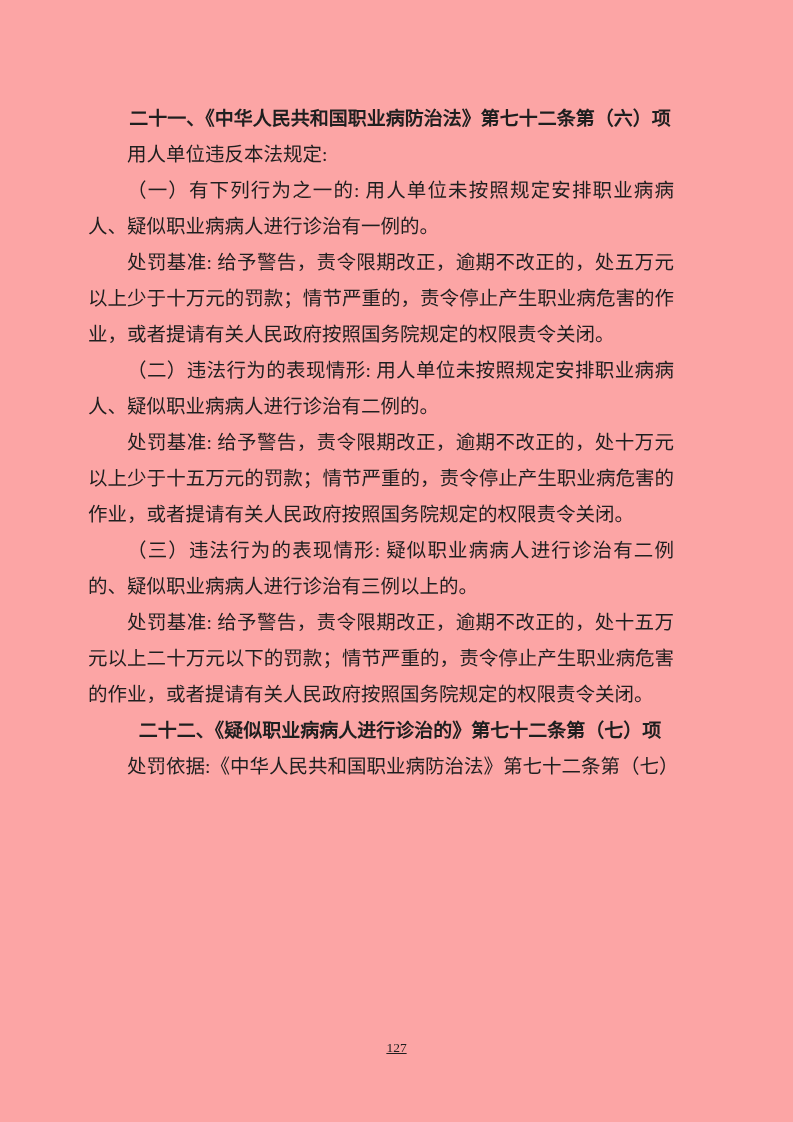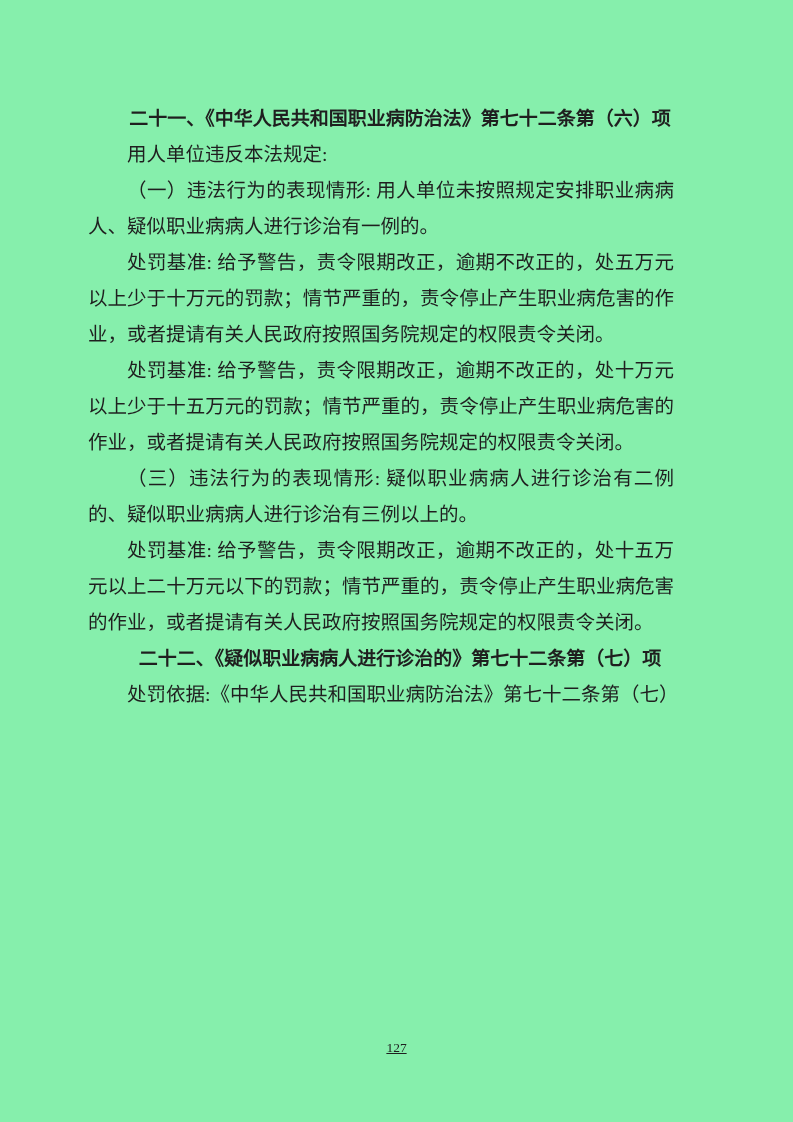--- a/index.html
+++ b/index.html
@@ -4,21 +4,21 @@
 <style>
   html, body {
     margin: 0;
     padding: 0;
     background: #ffffff;
   }
   .page {
     position: relative;
     width: 793px;
     height: 1122px;
-    background: #86efac;
+    background: #fca5a5;
     overflow: hidden;
     color: #1f1f1f;
     font-family: "Liberation Serif", "DejaVu Serif", serif;
   }
   .doc {
     position: absolute;
     left: 88px;
     top: 101px;
     width: 586px;
   }
@@ -50,22 +50,23 @@
     text-decoration: underline;
   }
 </style>
 </head>
 <body>
 
 <div class="page">
   <div class="doc">
     <p class="blk heading">二十一、《中华人民共和国职业病防治法》第七十二条第（六）项</p>
     <p class="blk">用人单位违反本法规定:</p>
-    <p class="blk">（一）违法行为的表现情形: 用人单位未按照规定安排职业病病人、疑似职业病病人进行诊治有一例的。</p>
+    <p class="blk">（一）有下列行为之一的: 用人单位未按照规定安排职业病病人、疑似职业病病人进行诊治有一例的。</p>
     <p class="blk">处罚基准: 给予警告，责令限期改正，逾期不改正的，处五万元以上少于十万元的罚款；情节严重的，责令停止产生职业病危害的作业，或者提请有关人民政府按照国务院规定的权限责令关闭。</p>
+    <p class="blk">（二）违法行为的表现情形: 用人单位未按照规定安排职业病病人、疑似职业病病人进行诊治有二例的。</p>
     <p class="blk">处罚基准: 给予警告，责令限期改正，逾期不改正的，处十万元以上少于十五万元的罚款；情节严重的，责令停止产生职业病危害的作业，或者提请有关人民政府按照国务院规定的权限责令关闭。</p>
     <p class="blk">（三）违法行为的表现情形: 疑似职业病病人进行诊治有二例的、疑似职业病病人进行诊治有三例以上的。</p>
     <p class="blk">处罚基准: 给予警告，责令限期改正，逾期不改正的，处十五万元以上二十万元以下的罚款；情节严重的，责令停止产生职业病危害的作业，或者提请有关人民政府按照国务院规定的权限责令关闭。</p>
     <p class="blk heading">二十二、《疑似职业病病人进行诊治的》第七十二条第（七）项</p>
     <p class="blk">处罚依据:《中华人民共和国职业病防治法》第七十二条第（七）</p>
   </div>
   <div class="page-number">127</div>
 </div>
 
 </body></html>

